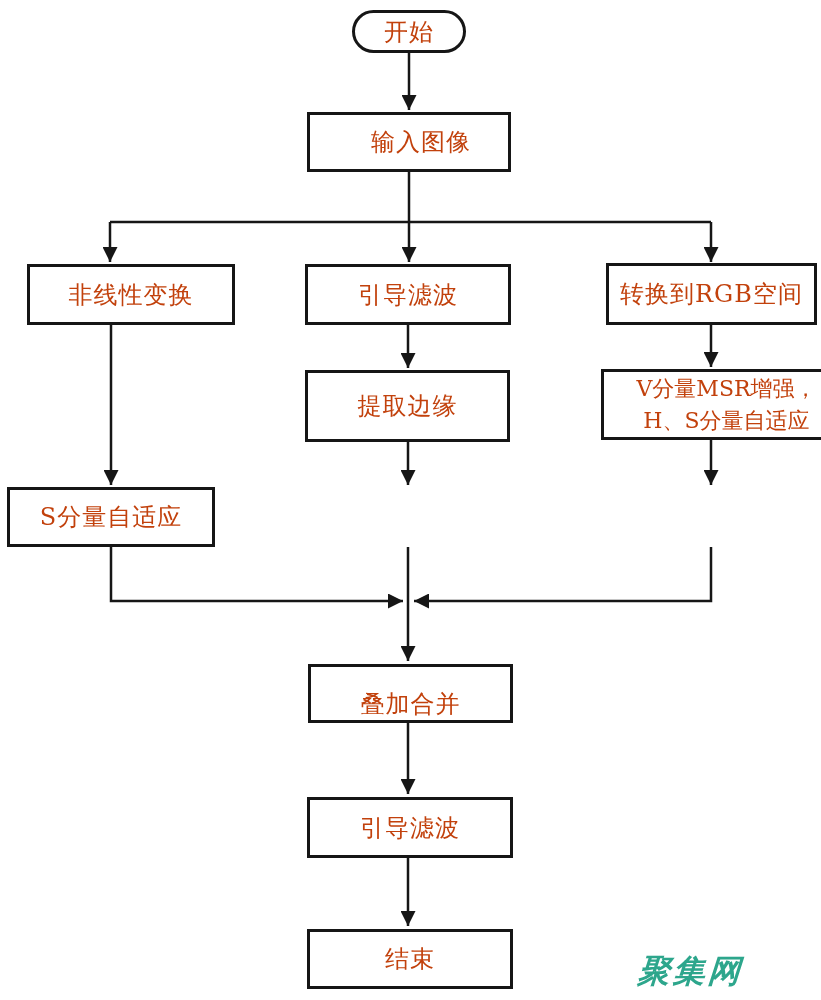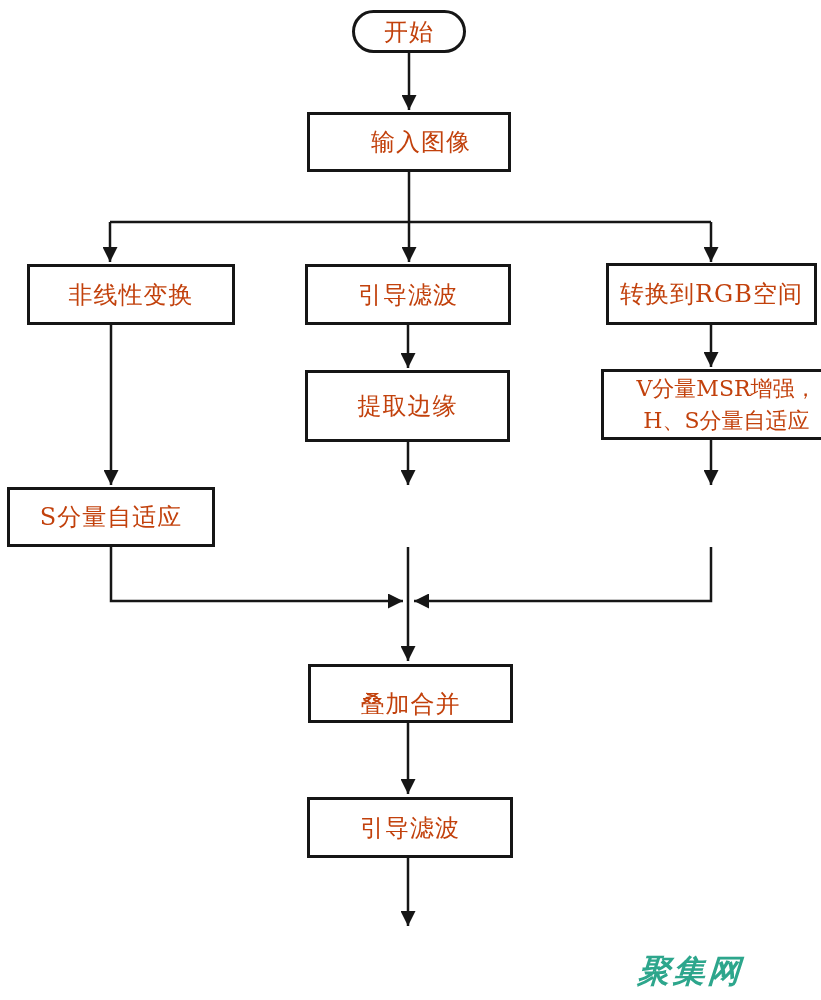--- a/index.html
+++ b/index.html
@@ -137,16 +137,19 @@
 
 
   <div id="n-overlay" class="node">
     <span>叠加合并</span>
   </div>
 
   <div id="n-guided2" class="node">
     <span>引导滤波</span>
   </div>
 
+  <div id="n-end" class="node">
+    <span>结束</span>
+  </div>
 
   <div id="watermark">聚集网</div>
 
 </div>
 
 </body></html>

